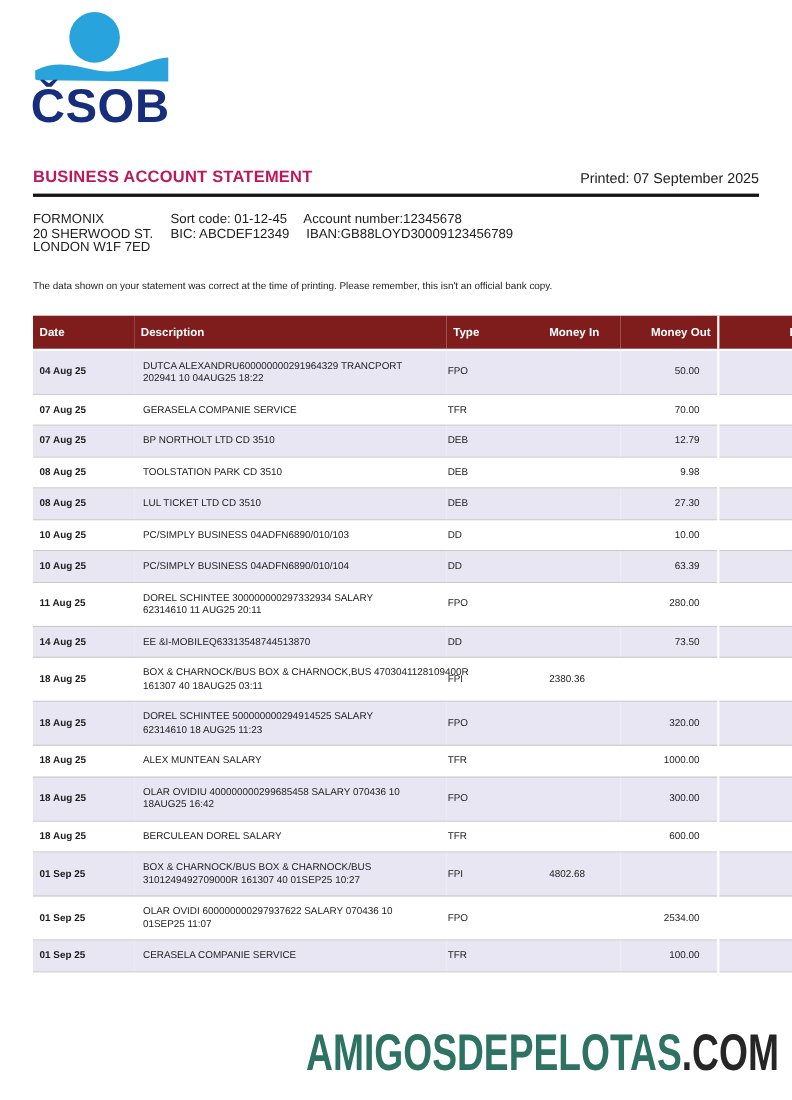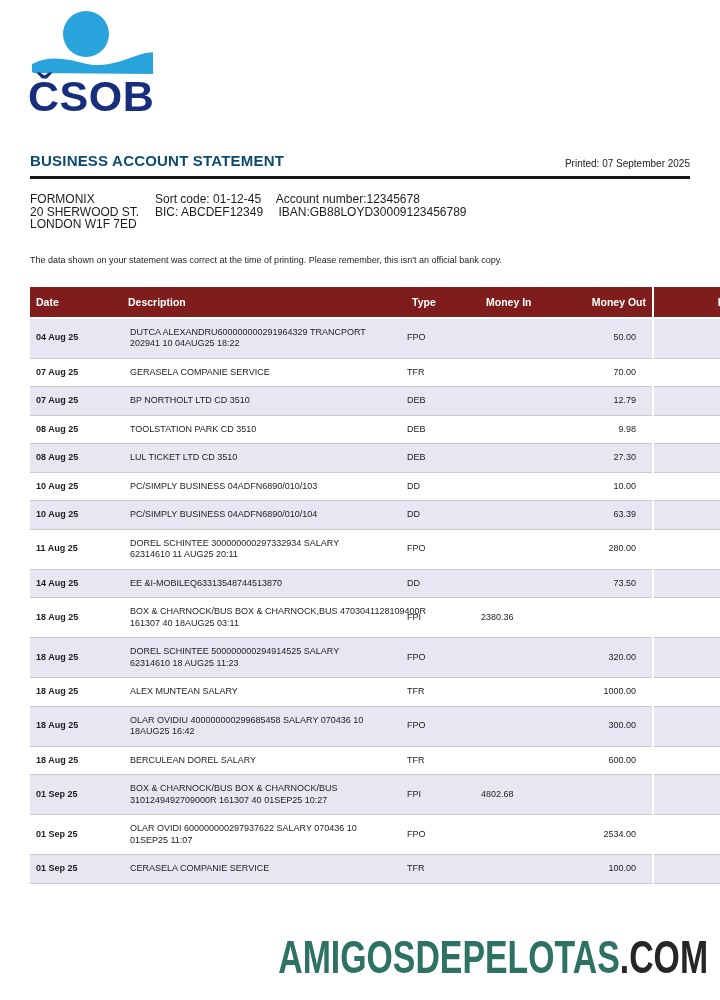--- a/index.html
+++ b/index.html
@@ -6,39 +6,39 @@
   body{
     width:720px;height:1000px;background:#ffffff;position:relative;overflow:hidden;
     font-family:"Liberation Sans",sans-serif;color:#1c1c1c;
   }
   .page{padding:8px 30px 0 30px;}
   
   .logo{display:block;margin-left:-2px;}
   
   .title-row{display:flex;justify-content:space-between;align-items:flex-end;
     margin-top:34px;padding-bottom:7px;border-bottom:3px solid #151515;}
-  .title-row h1{margin:0;font-size:15px;font-weight:bold;letter-spacing:.2px;color:#0c4a6e;}
-  .printed{font-size:10px;color:#222;}
+  .title-row h1{margin:0;font-size:15px;font-weight:bold;letter-spacing:.2px;color:#be185d;}
+  .printed{font-size:13px;color:#222;}
   
   .account-row{display:flex;margin-top:14px;font-size:12px;line-height:12.5px;}
   .acct-left{width:125px;}
   .acct-mid .pair span{margin-right:12px;}
   .acct-mid .pair span:last-child{margin-right:0;}
   .disclaimer{margin:24px 0 0 0;font-size:9px;color:#1d1d1d;}
   .check-note{margin:32px 0 0 0;font-size:9px;color:#1d1d1d;}
   
   table.tx{width:660px;border-collapse:collapse;margin-top:22px;table-layout:fixed;}
   .tx thead th{
     background:#7f1d1d;color:#ffffff;font-size:10.5px;font-weight:bold;
     padding:9px 6px;border-bottom:2px solid #ffffff;
   }
   .col-date{width:80px;text-align:left;padding-left:6px;}
   .col-desc{width:272px;text-align:left;padding-left:8px;}
   .col-type{width:62px;text-align:left;}
-  .col-in{width:72px;text-align:left;padding-right:14px;}
+  .col-in{width:72px;text-align:center;padding-right:14px;}
   .col-out{width:76px;text-align:right;padding-right:16px;}
   .col-balance{width:98px;text-align:right;padding-right:6px;border-left:2px solid #ffffff;}
   .tx tbody td{
     font-size:9px;line-height:11.5px;vertical-align:middle;
     padding-top:8px;padding-bottom:8px;border-bottom:1px solid #c9c9c9;
   }
   .tx tbody tr.shade td{background:#e8e6f2;}
   .tx td.col-date{font-weight:bold;}
   .tx td.col-desc div{white-space:nowrap;}
   

